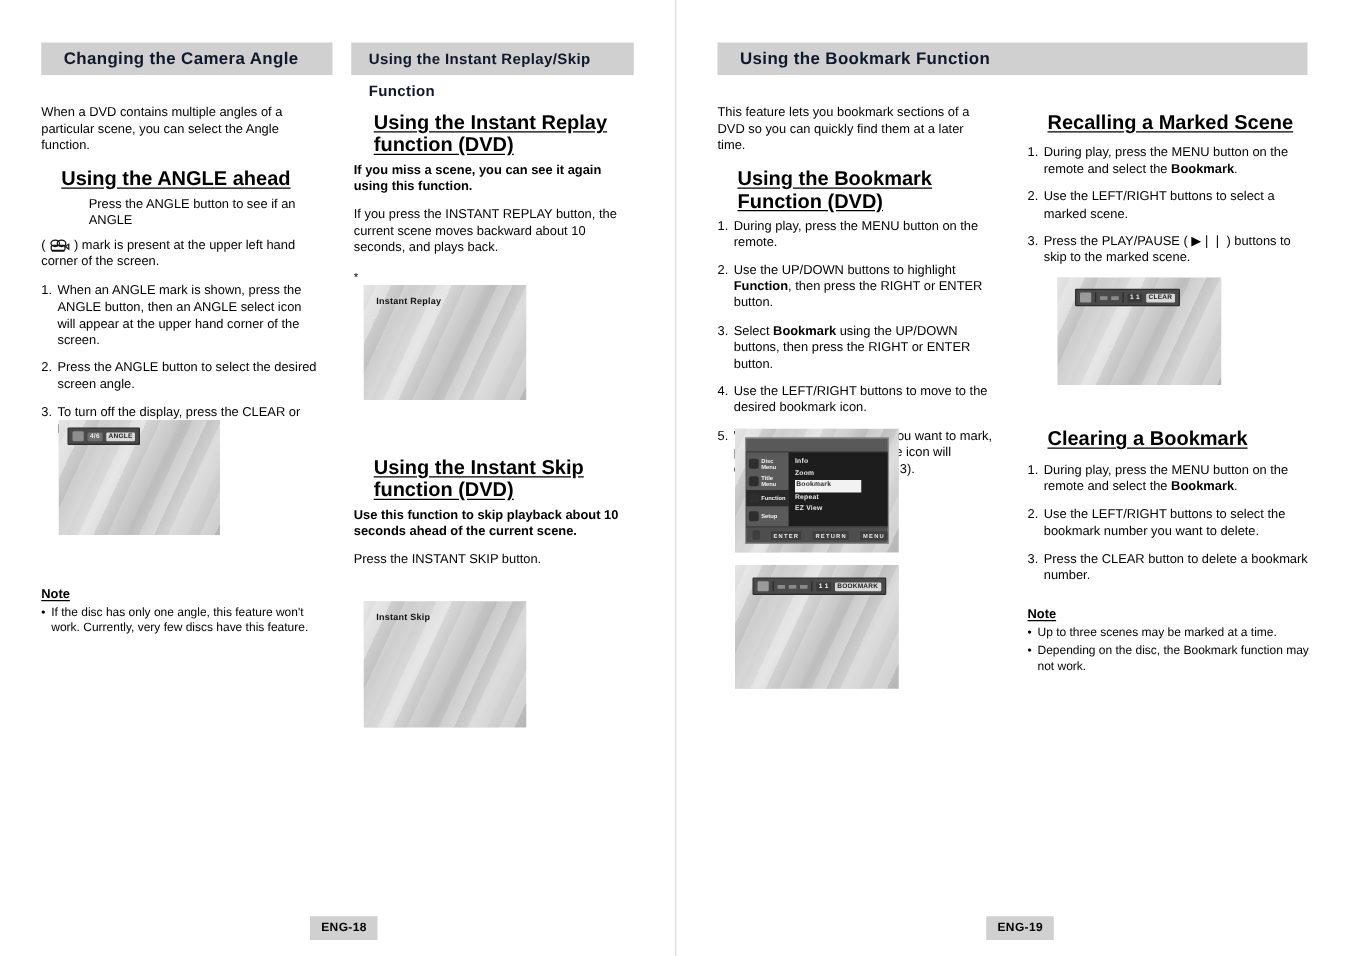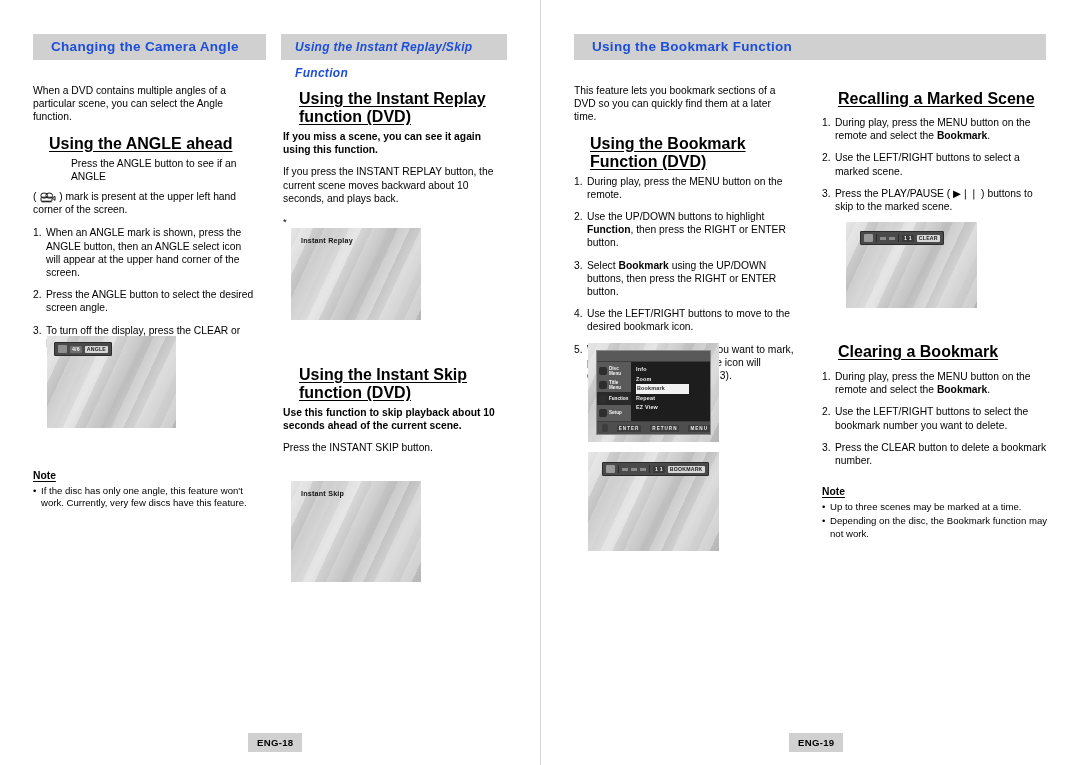--- a/index.html
+++ b/index.html
@@ -28,21 +28,21 @@
   .hdr {
     position: absolute;
     background: #d0d0d0;
     height: 26px;
     line-height: 26px;
     font-size: 13.5px;
     font-weight: bold;
     letter-spacing: 0.3px;
     padding-left: 18px;
     box-sizing: border-box;
-    color: #1d4ed8;
+    color: #0f172a;
   }
 
   
   .col { position: absolute; }
 
   p.body {
     margin: 0 0 11px 0;
     font-size: 10.3px;
     line-height: 13.2px;
   }
@@ -304,21 +304,21 @@
     letter-spacing: .3px;
   }
 </style>
 </head>
 <body>
 
 <div class="page" id="page-left">
 
   <div class="hdr" style="left:33px; top:34px; width:233px;">Changing the Camera Angle</div>
 
-  <div class="hdr" style="left:281px; top:34px; width:226px; font-size:12px; padding-left:14px;font-style:italic;">Using the Instant Replay/Skip Function</div>
+  <div class="hdr" style="left:281px; top:34px; width:226px; font-size:12px; padding-left:14px;">Using the Instant Replay/Skip Function</div>
 
   <div class="col" style="left:33px; top:84px; width:224px;">
 
     <p class="body">When a DVD contains multiple angles of a particular scene, you can select the Angle function.</p>
 
     <h3 class="sub">Using the ANGLE ahead</h3>
 
     <p class="body tight">Press the ANGLE button to see if an ANGLE</p>
 
     <p class="body" style="margin-bottom:10px;">

